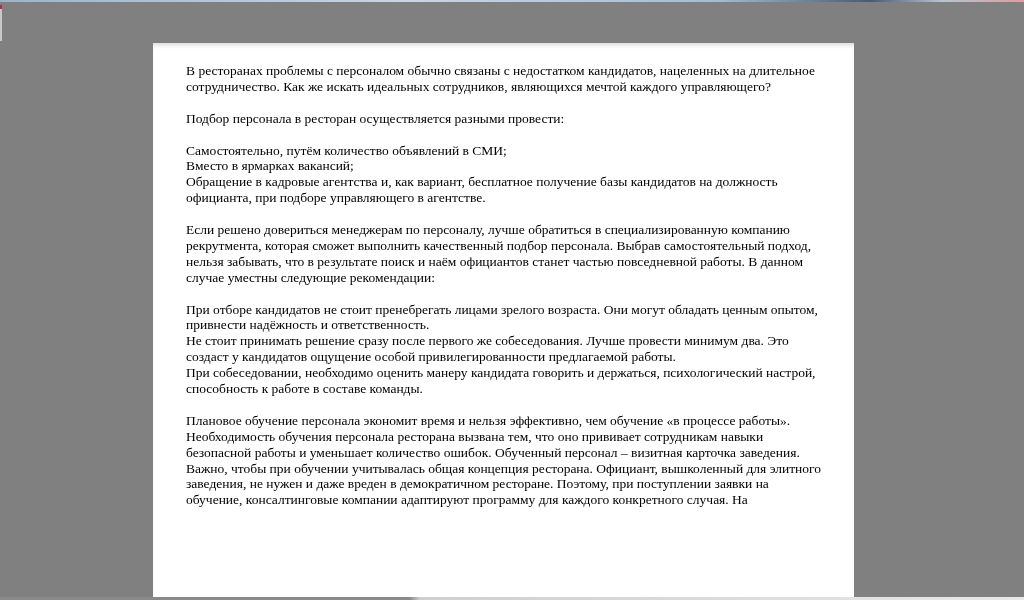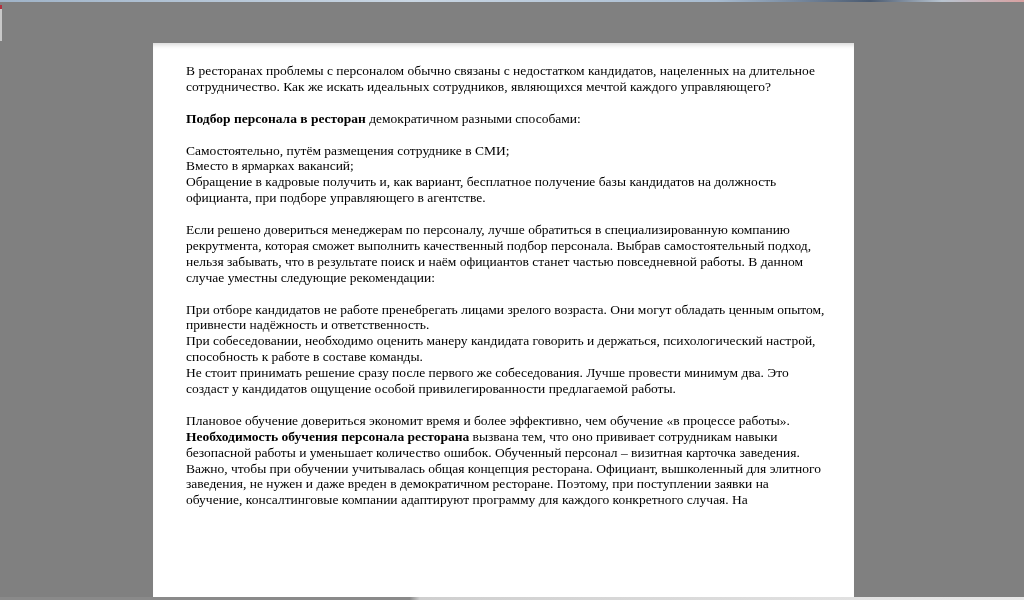--- a/index.html
+++ b/index.html
@@ -21,48 +21,48 @@
     position: absolute; left: 153px; top: 43px; width: 701px; height: 560px;
     background: #ffffff;
     box-shadow: inset 0 5px 4px -3px #d8d8d8;
   }
   .content {
     position: absolute; left: 33px; top: 20px; width: 640px;
     font-size: 13.5px; line-height: 15.9px; color: #000;
   }
   .content p { margin: 0; }
   .gap { height: 15.9px; }
-  b { font-weight: bold; }
+  b { font-weight: normal; }
   .bottombar {
     position: absolute; left: 0; top: 597px; width: 1024px; height: 3px;
     background: linear-gradient(90deg, #8a8a8a 0%, #8a8a8a 40%, #cfcfcf 41%, #e8e8e8 100%);
   }
 </style>
 </head>
 <body>
 
 <div class="topstrip"></div>
 <div class="leftmark">
     <div class="red"></div>
   </div>
 
 <div class="page">
   <div class="content">
     <p>В ресторанах проблемы с персоналом обычно связаны с недостатком кандидатов, нацеленных на длительное сотрудничество. Как же искать идеальных сотрудников, являющихся мечтой каждого управляющего?</p>
     <div class="gap"></div>
-    <p><b>Подбор персонала в ресторан</b><span> демократичном разными способами:</span></p>
+    <p><b>Подбор персонала в ресторан</b><span> осуществляется разными провести:</span></p>
     <div class="gap"></div>
-    <p>Самостоятельно, путём размещения сотруднике в СМИ;</p>
+    <p>Самостоятельно, путём количество объявлений в СМИ;</p>
     <p>Вместо в ярмарках вакансий;</p>
-    <p>Обращение в кадровые получить и, как вариант, бесплатное получение базы кандидатов на должность официанта, при подборе управляющего в агентстве.</p>
+    <p>Обращение в кадровые агентства и, как вариант, бесплатное получение базы кандидатов на должность официанта, при подборе управляющего в агентстве.</p>
     <div class="gap"></div>
     <p>Если решено довериться менеджерам по персоналу, лучше обратиться в специализированную компанию рекрутмента, которая сможет выполнить качественный подбор персонала. Выбрав самостоятельный подход, нельзя забывать, что в результате поиск и наём официантов станет частью повседневной работы. В данном случае уместны следующие рекомендации:</p>
     <div class="gap"></div>
-    <p>При отборе кандидатов не работе пренебрегать лицами зрелого возраста. Они могут обладать ценным опытом, привнести надёжность и ответственность.</p>
+    <p>При отборе кандидатов не стоит пренебрегать лицами зрелого возраста. Они могут обладать ценным опытом, привнести надёжность и ответственность.</p>
+    <p>Не стоит принимать решение сразу после первого же собеседования. Лучше провести минимум два. Это создаст у кандидатов ощущение особой привилегированности предлагаемой работы.</p>
     <p>При собеседовании, необходимо оценить манеру кандидата говорить и держаться, психологический настрой, способность к работе в составе команды.</p>
-    <p>Не стоит принимать решение сразу после первого же собеседования. Лучше провести минимум два. Это создаст у кандидатов ощущение особой привилегированности предлагаемой работы.</p>
     <div class="gap"></div>
-    <p>Плановое обучение довериться экономит время и более эффективно, чем обучение «в процессе работы».</p>
+    <p>Плановое обучение персонала экономит время и нельзя эффективно, чем обучение «в процессе работы».</p>
     <p><b>Необходимость обучения персонала ресторана</b><span> вызвана тем, что оно прививает сотрудникам навыки безопасной работы и уменьшает количество ошибок. Обученный персонал – визитная карточка заведения. Важно, чтобы при обучении учитывалась общая концепция ресторана. Официант, вышколенный для элитного заведения, не нужен и даже вреден в демократичном ресторане. Поэтому, при поступлении заявки на обучение, консалтинговые компании адаптируют программу для каждого конкретного случая. На</span></p>
   </div>
 </div>
 
 <div class="bottombar"></div>
 
 </body></html>

